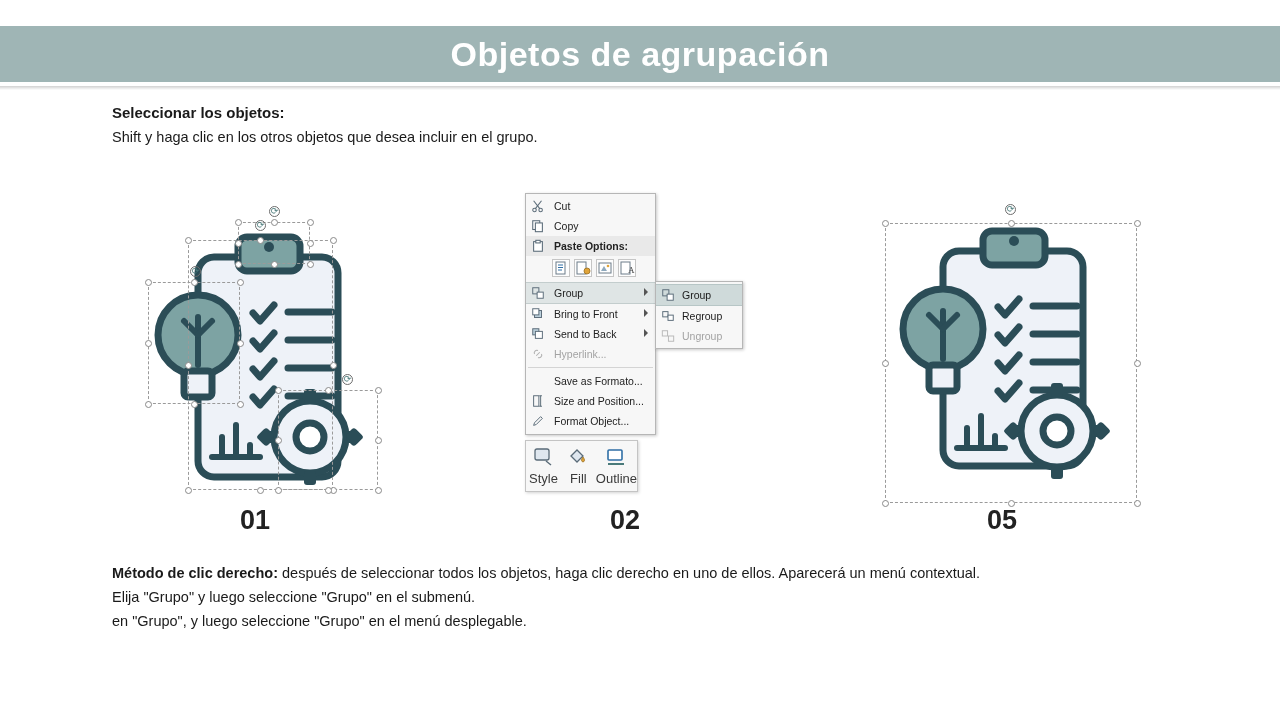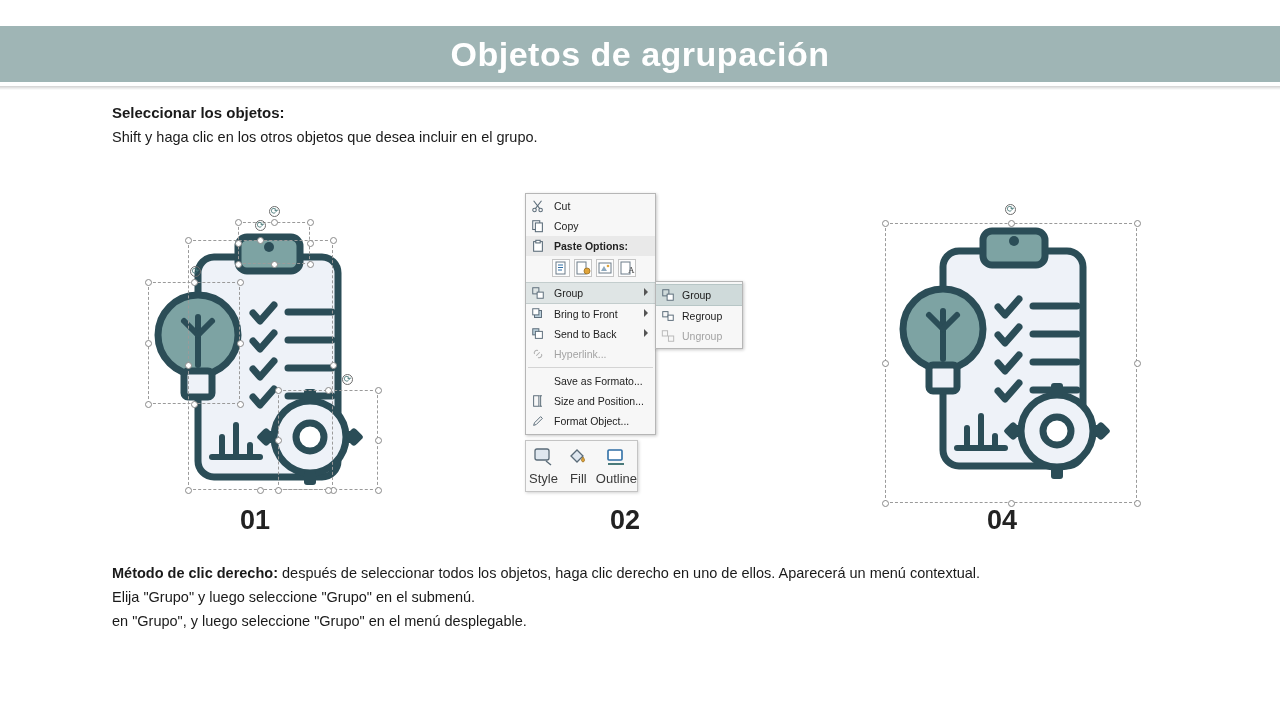--- a/index.html
+++ b/index.html
@@ -407,21 +407,21 @@
     <div class="rot-handle" style="left:125px; top:6px;">⟳</div>
     <div class="handle" style="left:2px; top:22px;"></div>
     <div class="handle" style="left:128px; top:22px;"></div>
     <div class="handle" style="left:254px; top:22px;"></div>
     <div class="handle" style="left:2px; top:162px;"></div>
     <div class="handle" style="left:254px; top:162px;"></div>
     <div class="handle" style="left:2px; top:302px;"></div>
     <div class="handle" style="left:128px; top:302px;"></div>
     <div class="handle" style="left:254px; top:302px;"></div>
   </div>
-  <div class="fig-caption" style="left:942px; top:325px;">04</div>
+  <div class="fig-caption" style="left:942px; top:325px;">05</div>
 </div>
 
 <div class="ctxmenu">
 
   <div class="ctx-item">
     <span class="ctx-ico">
       <svg width="14" height="14" viewBox="0 0 16 16">
           <g stroke="#5a6b78" stroke-width="1.2" fill="none">
             <circle cx="4" cy="12.5" r="2"></circle>
             <circle cx="11" cy="12.5" r="2"></circle>

